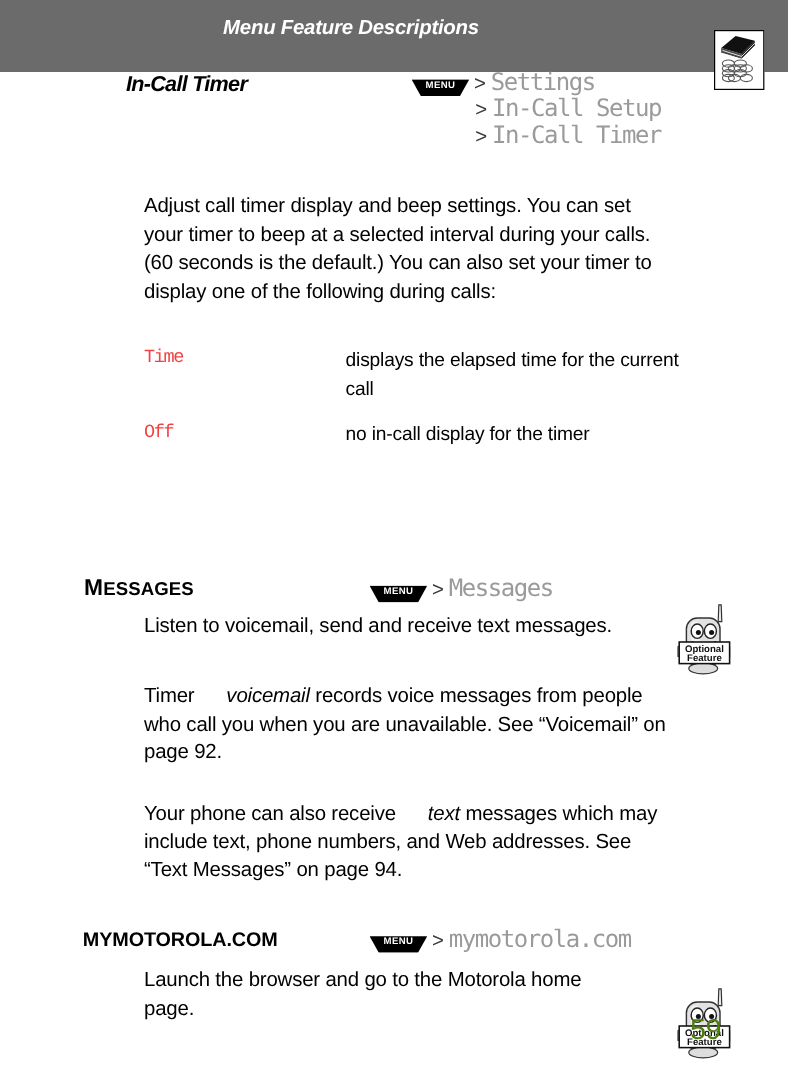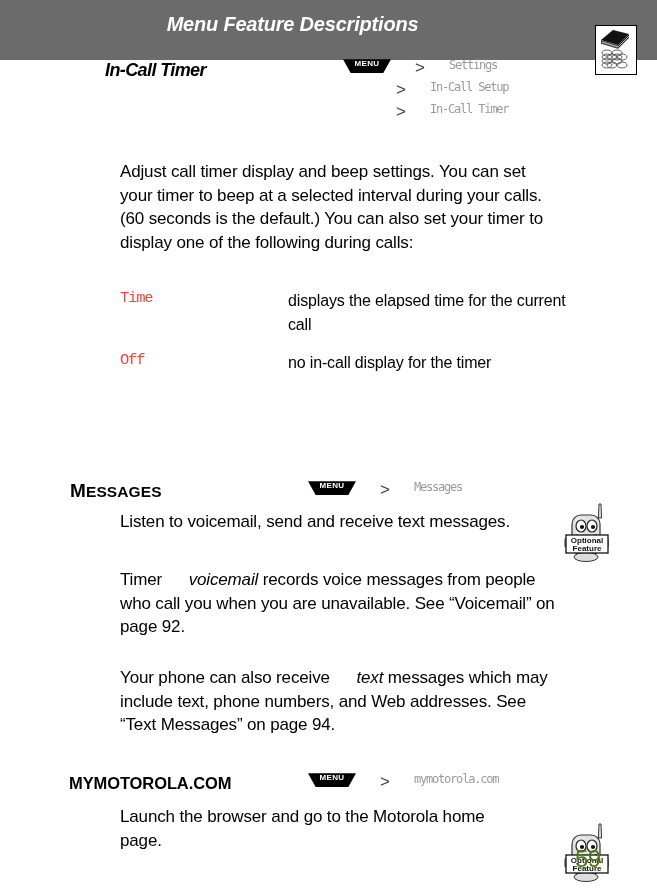--- a/index.html
+++ b/index.html
@@ -27,21 +27,21 @@
   }
   .header-title {
     position: absolute;
     left: 0;
     top: 13px;
     width: 585px;
     text-align: center;
     color: #ffffff;
     font-weight: bold;
     font-style: italic;
-    font-size: 20px;
+    font-size: 17px;
     letter-spacing: -0.2px;
     font-family: "Liberation Sans", sans-serif;
   }
 
   
   .book-icon {
     position: absolute;
     left: 595px;
     top: 25px;
     width: 40px;
@@ -93,24 +93,23 @@
     letter-spacing: -0.1px;
   }
 
   .menu-path {
     position: absolute;
     left: 308px;
     top: -2px;
   }
   .menu-line {
     display: flex;
-    align-items: flex-start;
+    align-items: flex-end;
     height: 22px;
     white-space: nowrap;
-    gap: 20px;
   }
   .menu-line.indent { padding-left: 53px; }
 
   
   .menu-key {
     display: inline-block;
     width: 48px;
     height: 15px;
     position: relative;
     margin-right: 4px;
@@ -137,21 +136,21 @@
   }
   .gt {
     color: #3b3b3b;
     font-size: 17px;
     font-weight: normal;
     margin-right: 4px;
     font-family: "Liberation Sans", sans-serif;
   }
   .menu-item-text {
     color: #9a9a9a;
-    font-size: 12px;
+    font-size: 20px;
     font-family: "DejaVu Sans Mono", monospace;
     letter-spacing: -1.2px;
   }
 
   
   .para {
     position: absolute;
     left: 120px;
     width: 440px;
     font-size: 17px;

